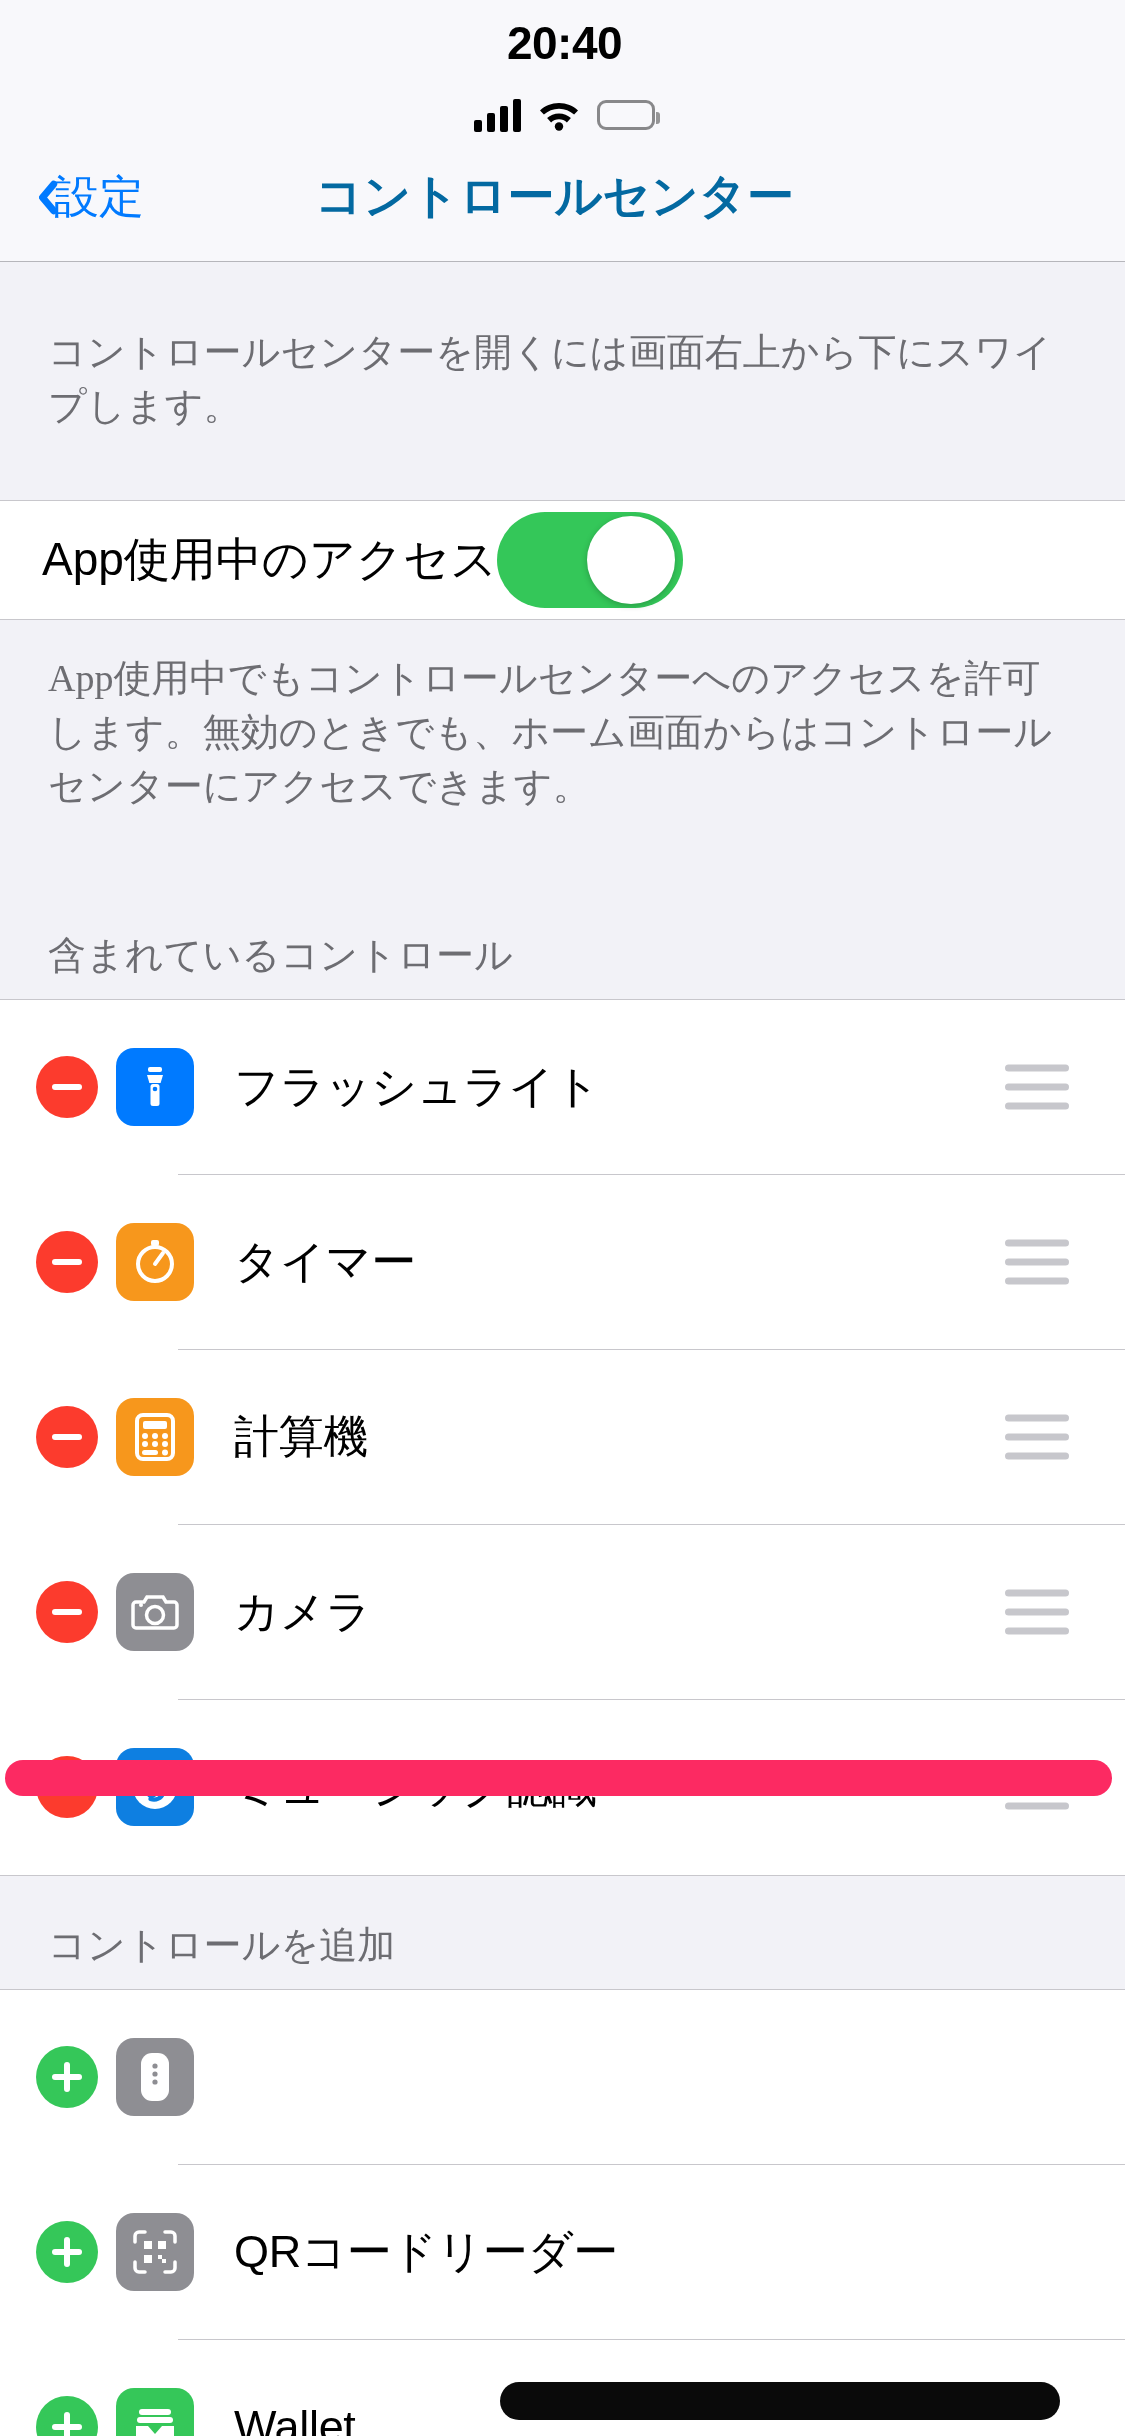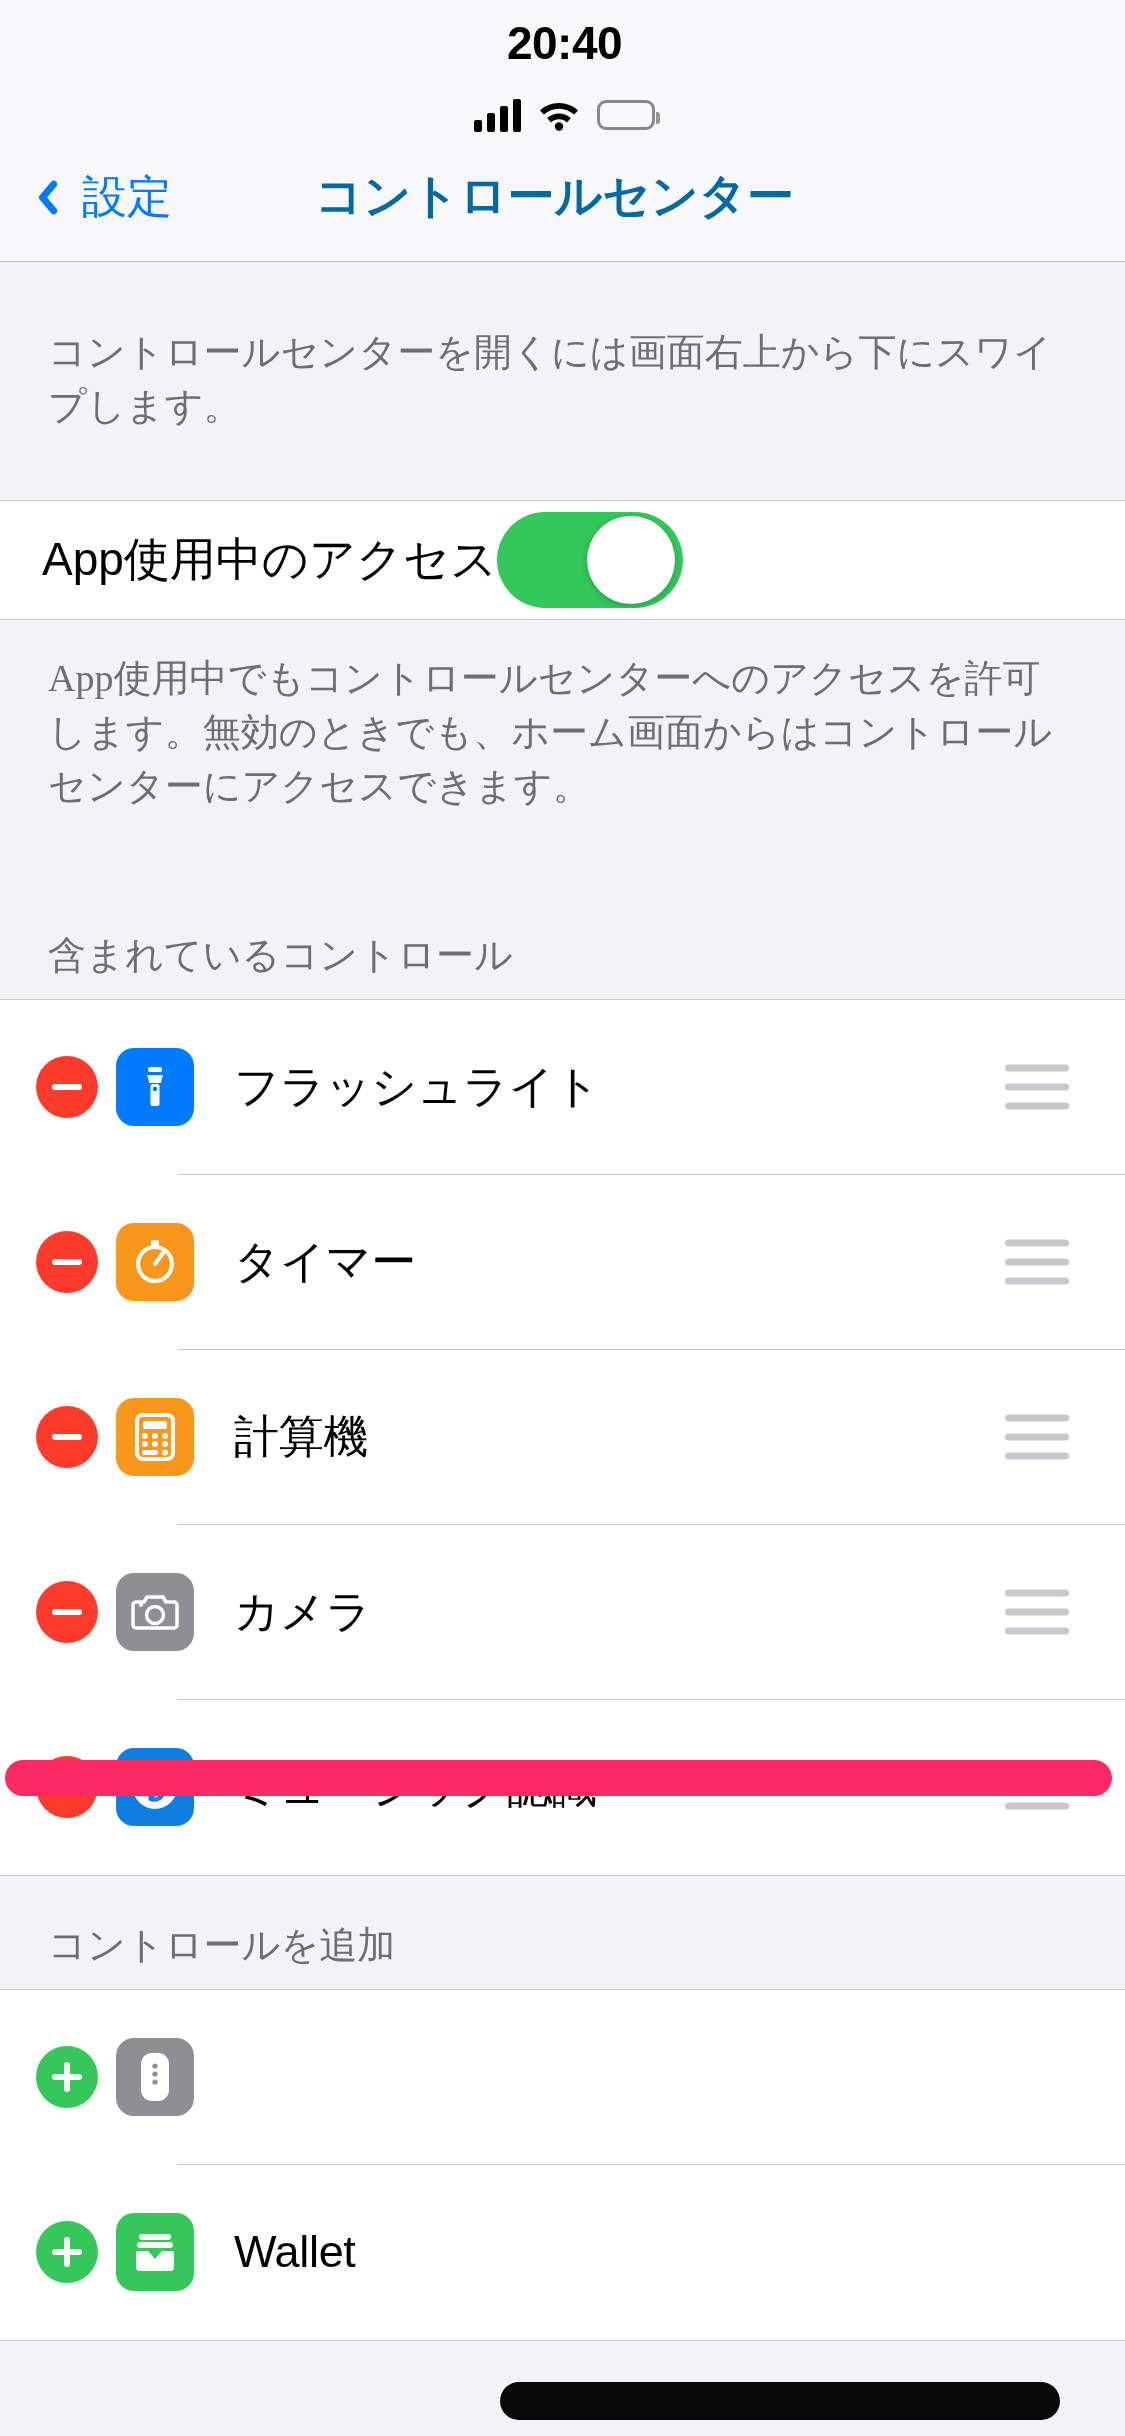--- a/index.html
+++ b/index.html
@@ -30,21 +30,21 @@
   .batt{ width:58px; height:30px; border:3px solid rgba(0,0,0,.45); border-radius:9px; position:relative; padding:3px;}
   .batt::after{content:"";position:absolute;right:-8px;top:9px;width:4px;height:12px;background:rgba(0,0,0,.4);border-radius:0 3px 3px 0;}
   .batt-fill{height:100%;background:#000;border-radius:5px;}
 
   
   .navbar{
     height:130px; background:#F8F8FB;
     display:flex; align-items:center; position:relative;
     border-bottom:1px solid #B6B6BB;
   }
-  .back-btn{ display:flex; align-items:center; padding-left:30px; gap:28px; cursor:pointer;}
+  .back-btn{ display:flex; align-items:center; padding-left:30px; gap:0; cursor:pointer;}
   .chev{ width:24px; height:40px; position:relative;}
   .chev::before,.chev::after{
     content:""; position:absolute; left:7px; width:7px; height:24px;
     background:#007AFF; border-radius:4px;
   }
   .chev::before{ top:-1px; transform:rotate(40deg); transform-origin:bottom center;}
   .chev::after{ top:18px; transform:rotate(-40deg); transform-origin:top center;}
   .back-label{ font-size:45px; color:#007AFF; }
   .nav-title{
     position:absolute; left:0; right:16px; text-align:center;
@@ -299,20 +299,40 @@
       </span>
       <span class="sep"></span>
     </div>
     <div class="ctrl-row">
       <span class="badge plus">
         <span class="badge-inner">
           <span class="bar h"></span>
           <span class="bar v"></span>
         </span>
       </span>
+      <span class="appicon" style="background: rgb(142, 142, 147);">
+        <svg width="48" height="48" viewBox="0 0 48 48">
+          <path d="M4 14V8a4 4 0 0 1 4-4h6M34 4h6a4 4 0 0 1 4 4v6M44 34v6a4 4 0 0 1-4 4h-6M14 44H8a4 4 0 0 1-4-4v-6" fill="none" stroke="#fff" stroke-width="3.5" stroke-linecap="round"></path>
+          <rect x="13" y="13" width="8" height="8" fill="#fff"></rect>
+          <rect x="27" y="13" width="8" height="8" fill="#fff"></rect>
+          <rect x="13" y="27" width="8" height="8" fill="#fff"></rect>
+          <rect x="27" y="27" width="4" height="4" fill="#fff"></rect>
+          <rect x="31" y="31" width="4" height="4" fill="#fff"></rect>
+        </svg>
+      </span>
+      <span class="ctrl-name">QRコードリーダー</span>
+      <span class="sep"></span>
+    </div>
+    <div class="ctrl-row">
+      <span class="badge plus">
+        <span class="badge-inner">
+          <span class="bar h"></span>
+          <span class="bar v"></span>
+        </span>
+      </span>
       <span class="appicon" style="background: rgb(53, 199, 89);">
         <svg width="46" height="44" viewBox="0 0 46 44">
           <rect x="7" y="4" width="32" height="6" rx="3" fill="#fff"></rect>
           <rect x="5" y="12" width="36" height="6" rx="3" fill="#fff"></rect>
           <path d="M4 21h38v16a4 4 0 0 1-4 4H8a4 4 0 0 1-4-4z" fill="#fff"></path>
           <path d="M16 21h14l-7 8z" fill="#35C759"></path>
         </svg>
       </span>
       <span class="ctrl-name">Wallet</span>
     </div>

